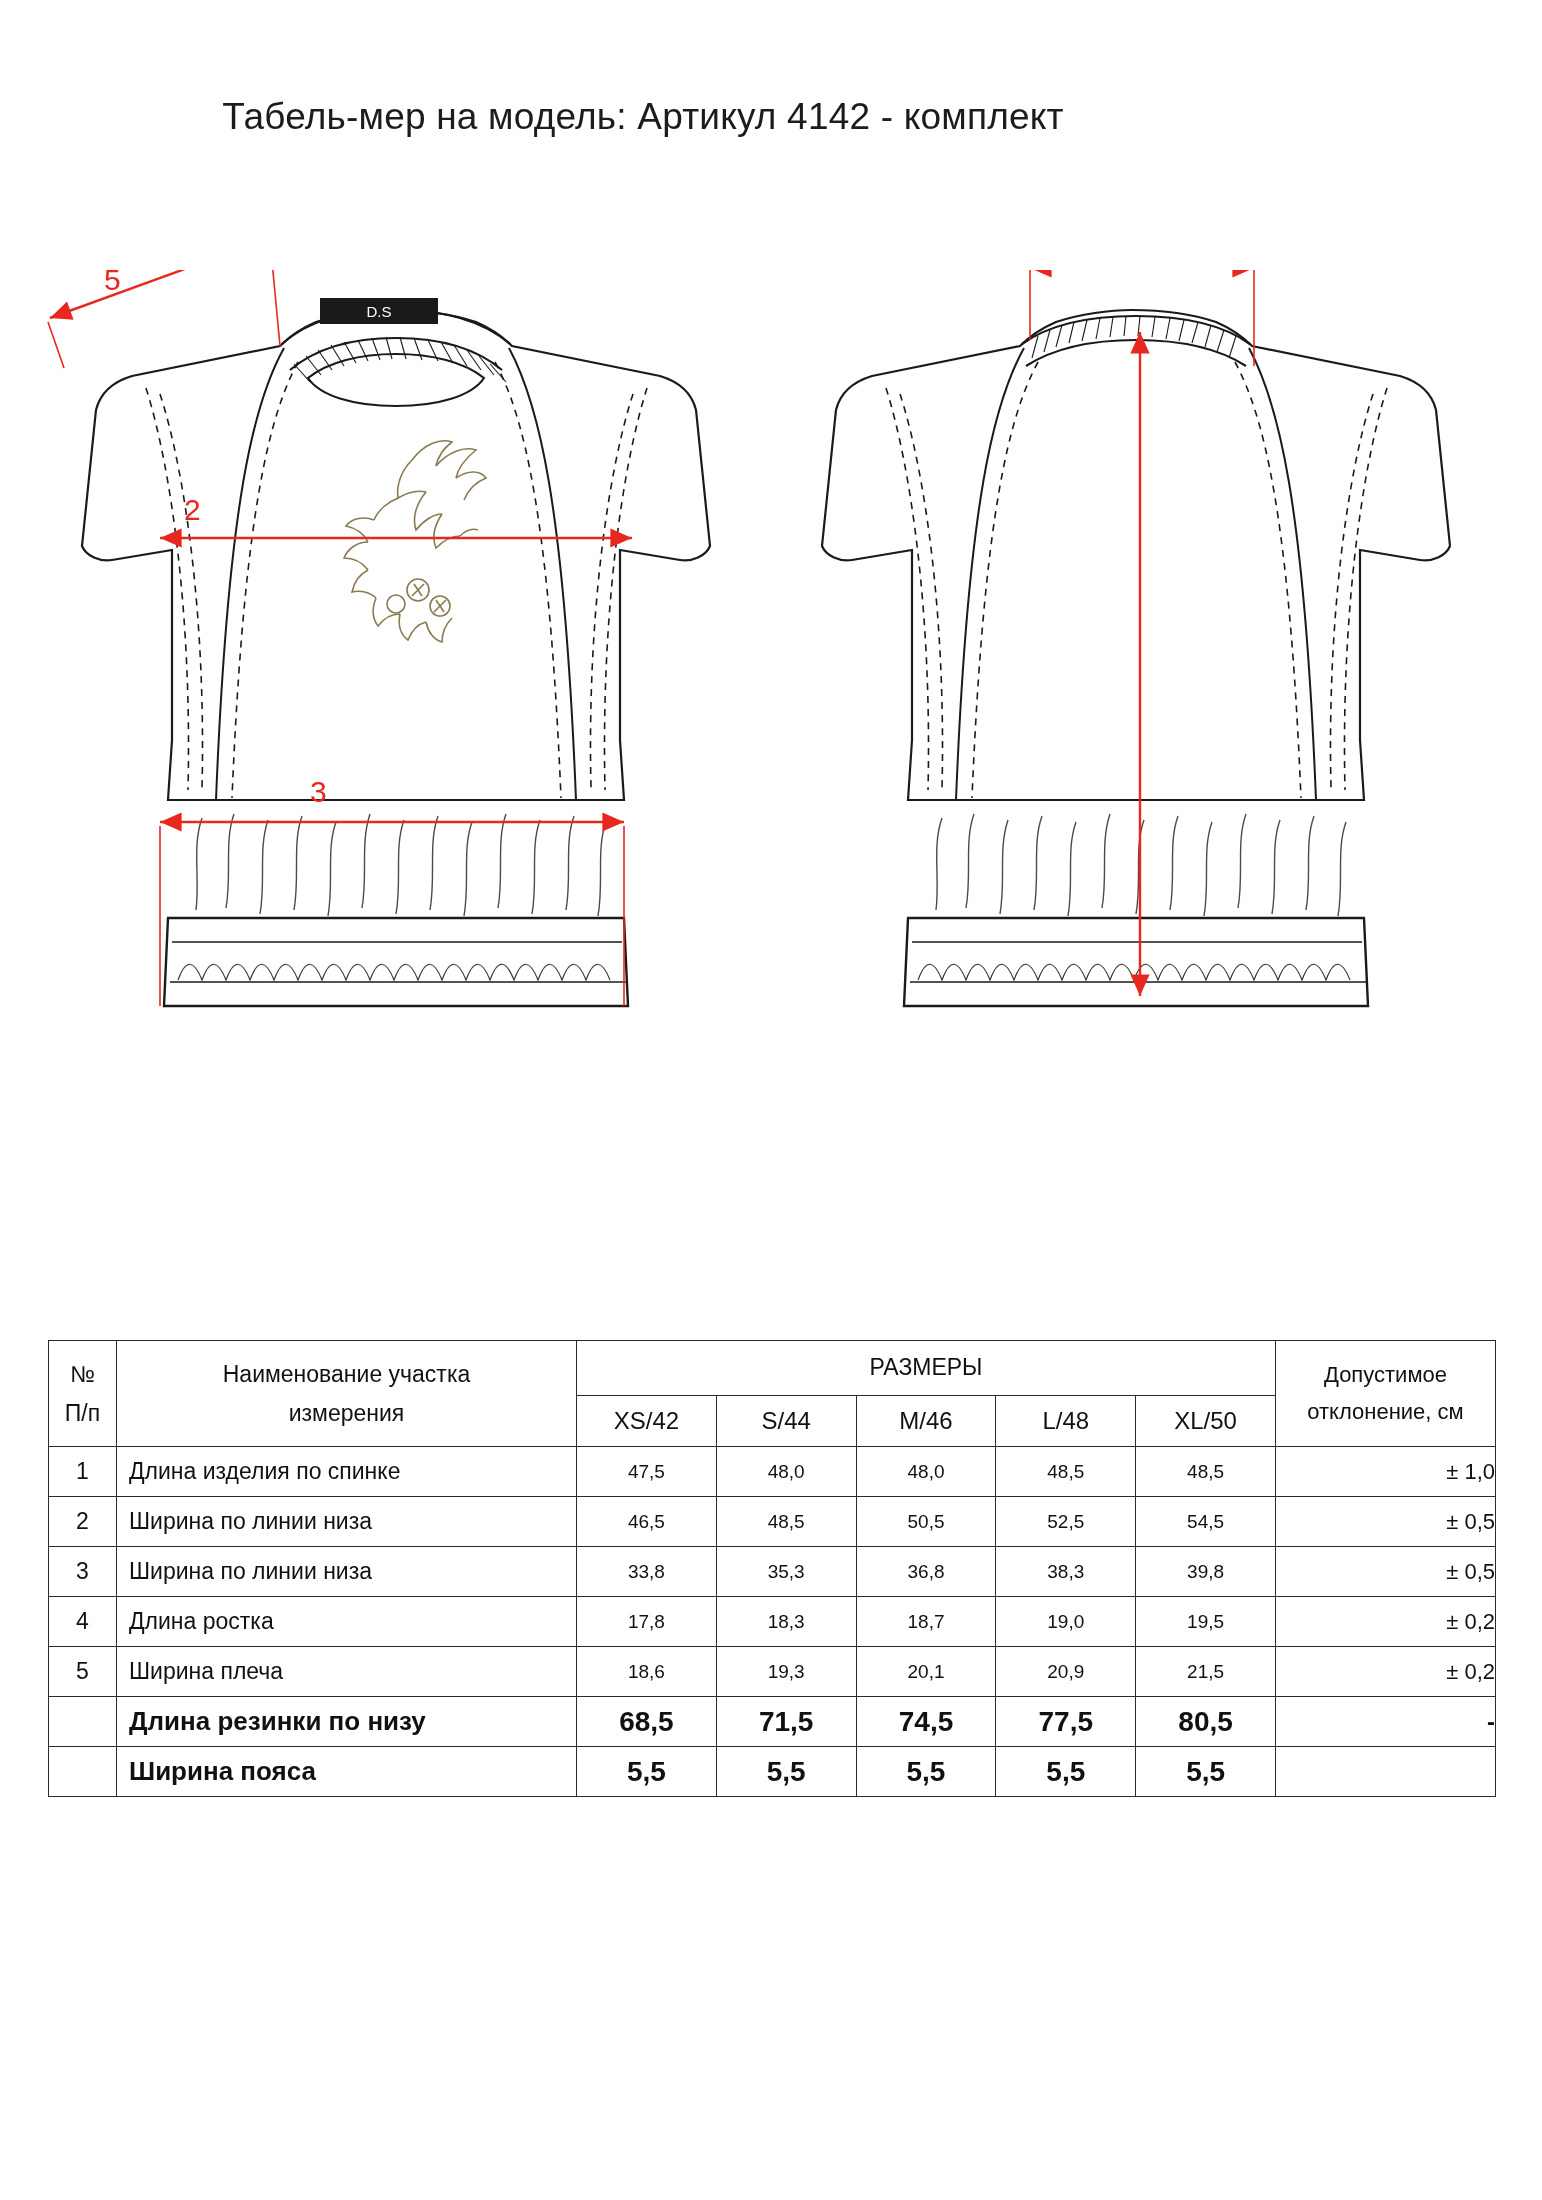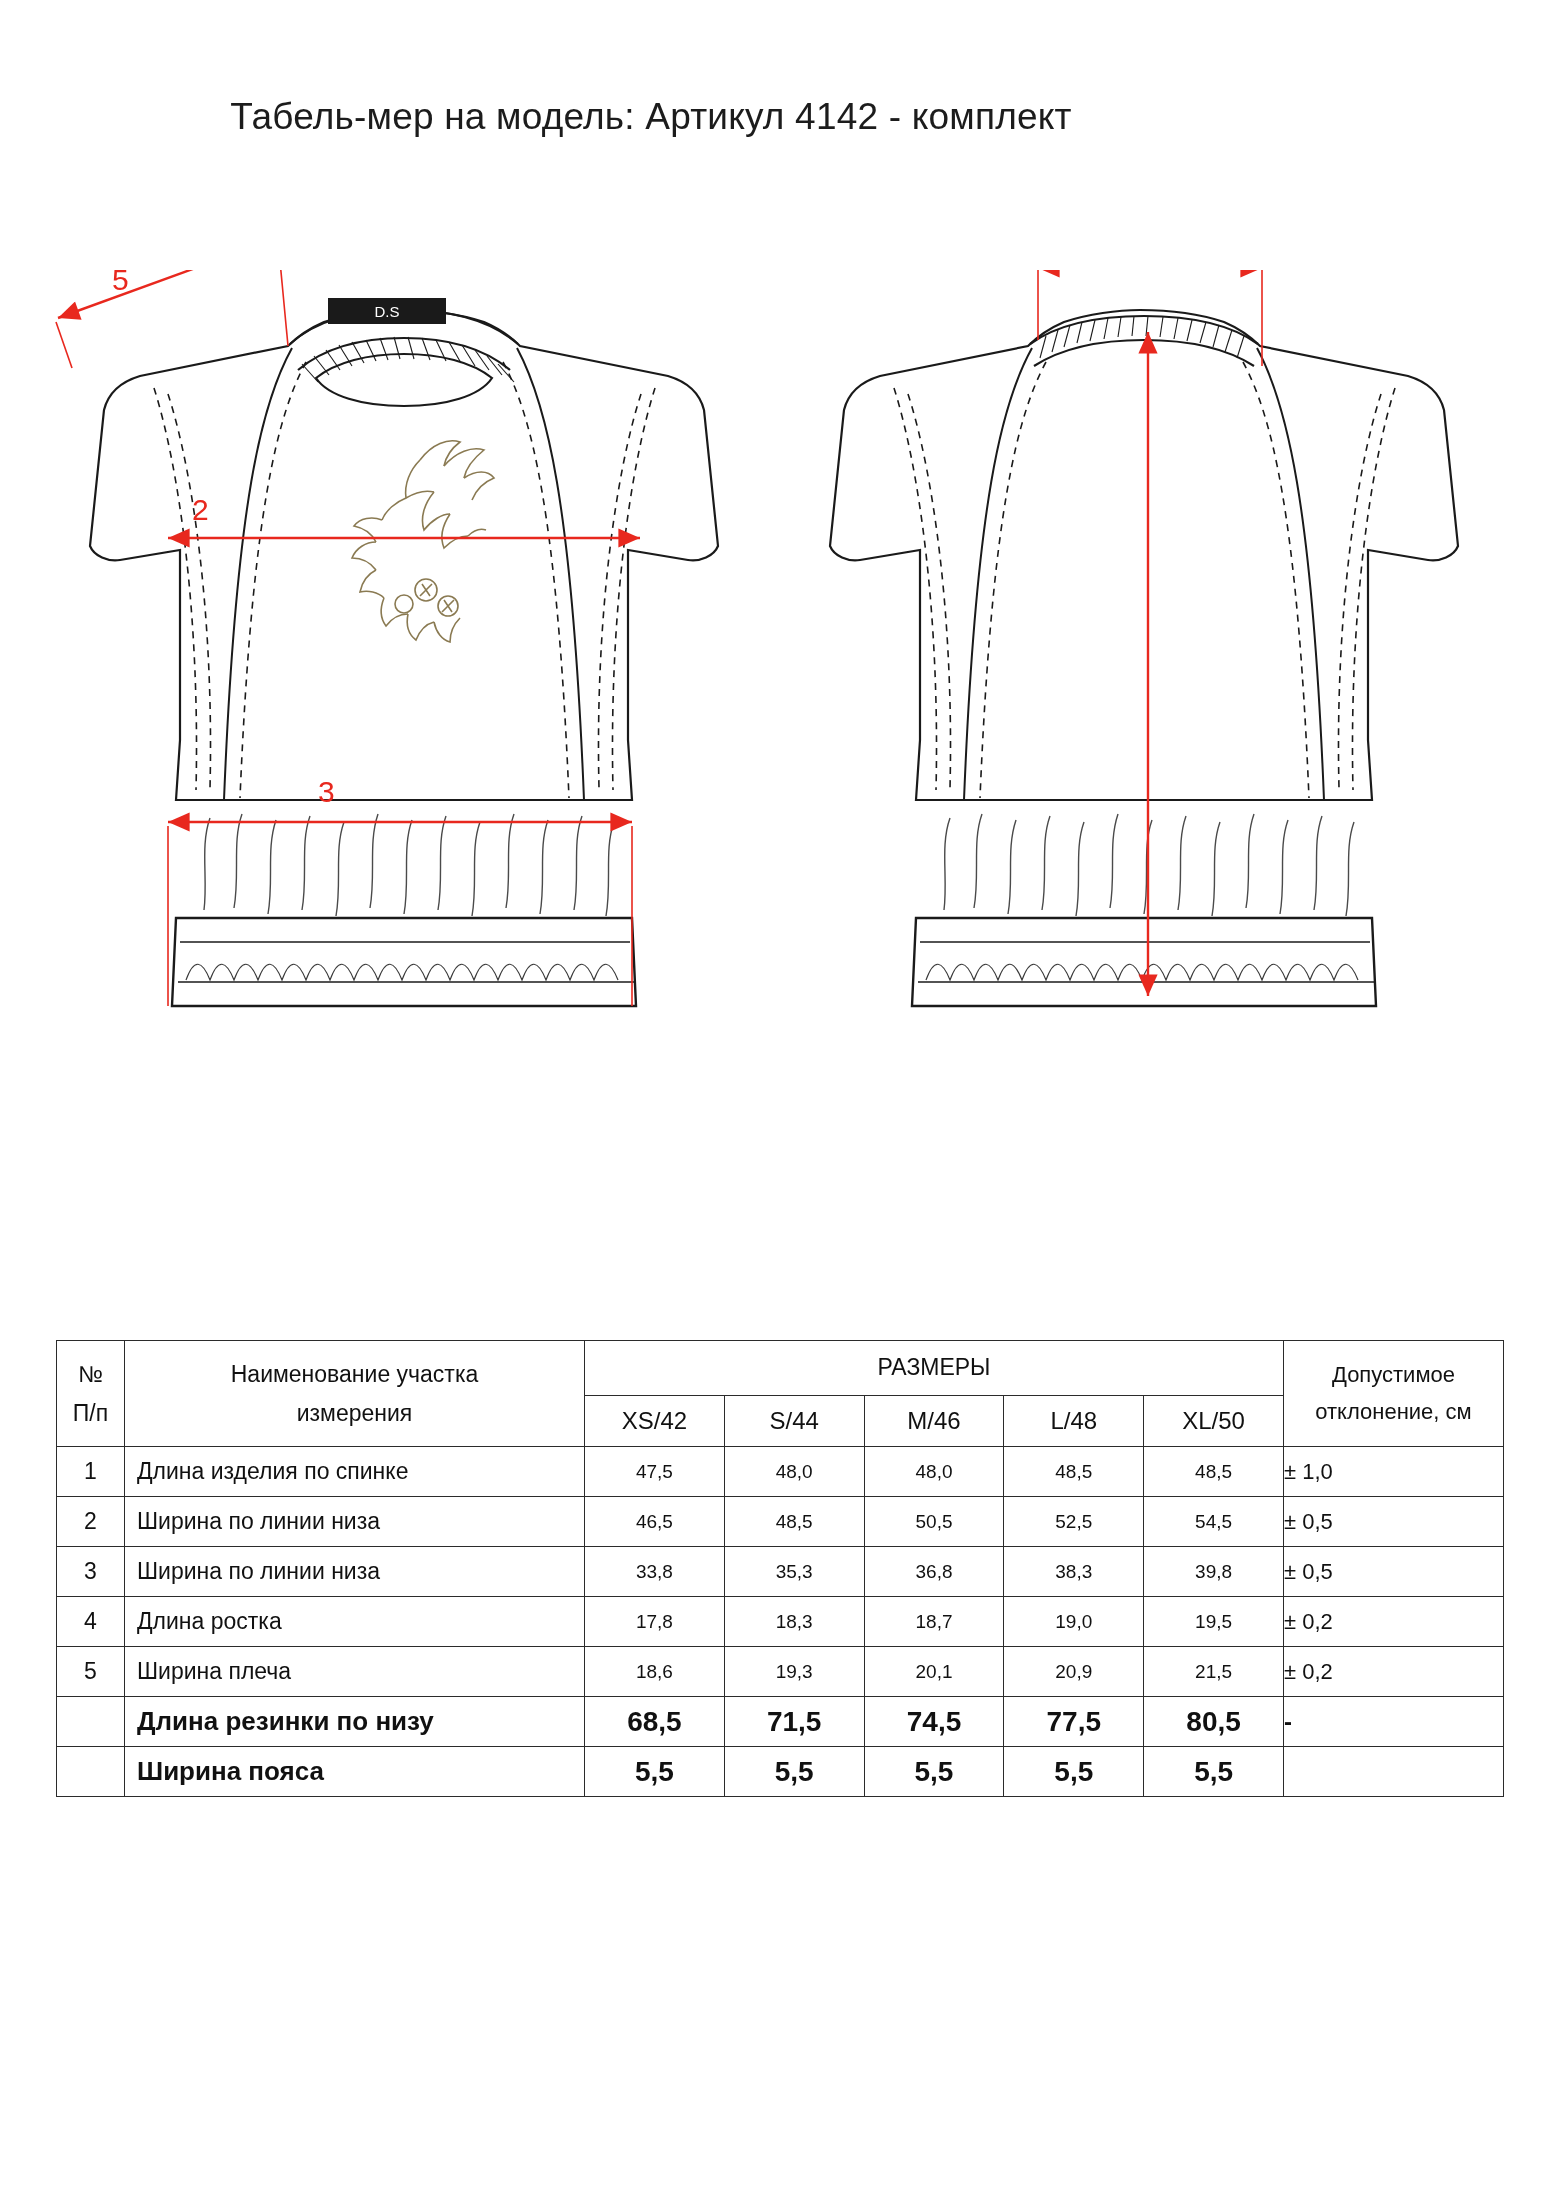--- a/index.html
+++ b/index.html
@@ -10,21 +10,20 @@
     background: #ffffff;
     font-family: "Liberation Sans", sans-serif;
     color: #1a1a1a;
     position: relative;
     overflow: hidden;
   }
   .page {
     position: relative;
     width: 1286px;
     height: 2200px;
-    margin-left: 8px;
   }
   .doc-title {
     position: absolute;
     top: 96px;
     left: 0;
     width: 100%;
     text-align: center;
     font-size: 37px;
     font-weight: 400;
     letter-spacing: 0.2px;
@@ -50,21 +49,21 @@
   }
   table.measures td, table.measures th {
     border: 1.5px solid #2b2b2b;
     padding: 0;
     font-weight: 400;
     color: #111;
   }
   .c-num { width: 68px; text-align: center; font-size: 23px; }
   .c-name { width: 460px; text-align: left; padding-left: 12px !important; font-size: 23px; }
   .c-size { width: 120px; text-align: center; font-size: 19px; }
-  .c-dev { width: 220px; text-align: left; font-size: 22px; font-weight: bold; }
+  .c-dev { width: 220px; text-align: right; font-size: 22px; font-weight: bold; }
   thead .h-num, thead .h-name {
     text-align: center;
     font-weight: bold;
     font-size: 23px;
     line-height: 1.35;
     padding: 8px 6px !important;
   }
   thead .h-sizes {
     text-align: center;
     font-weight: bold;

